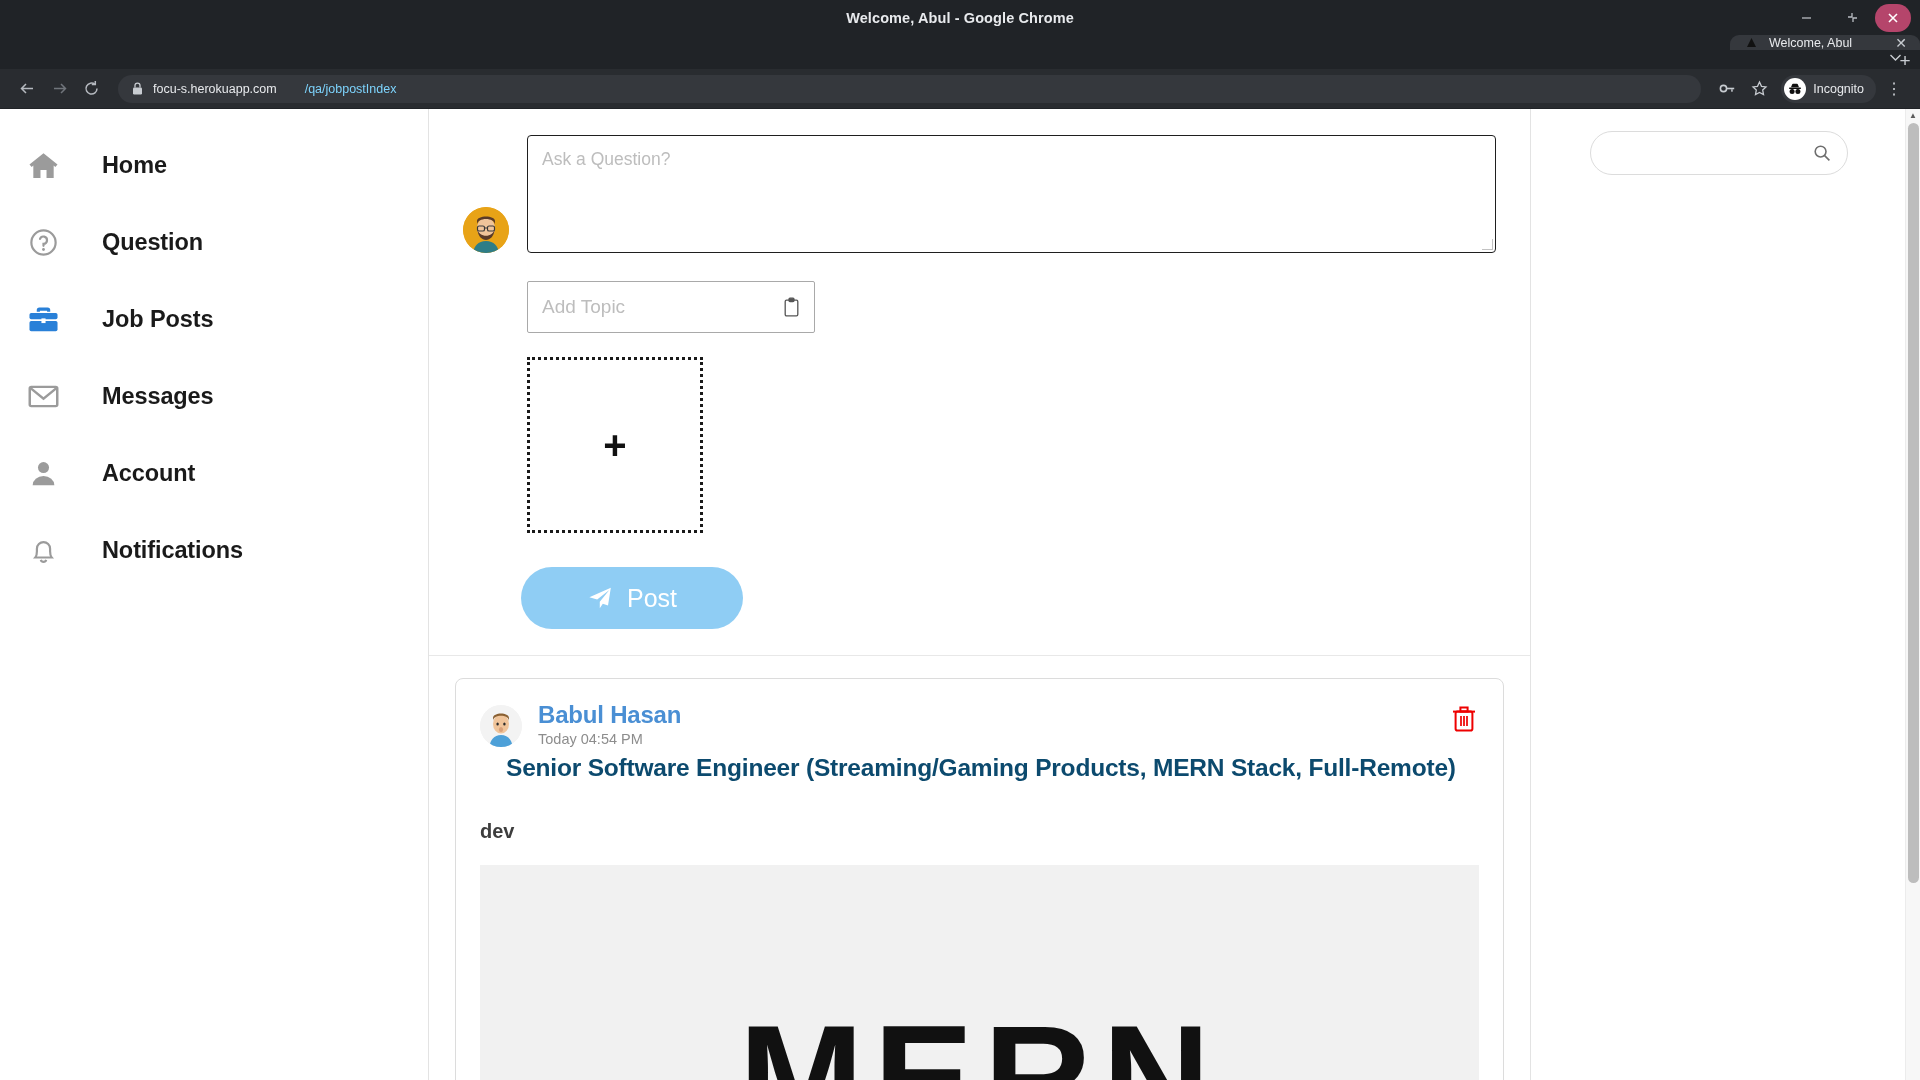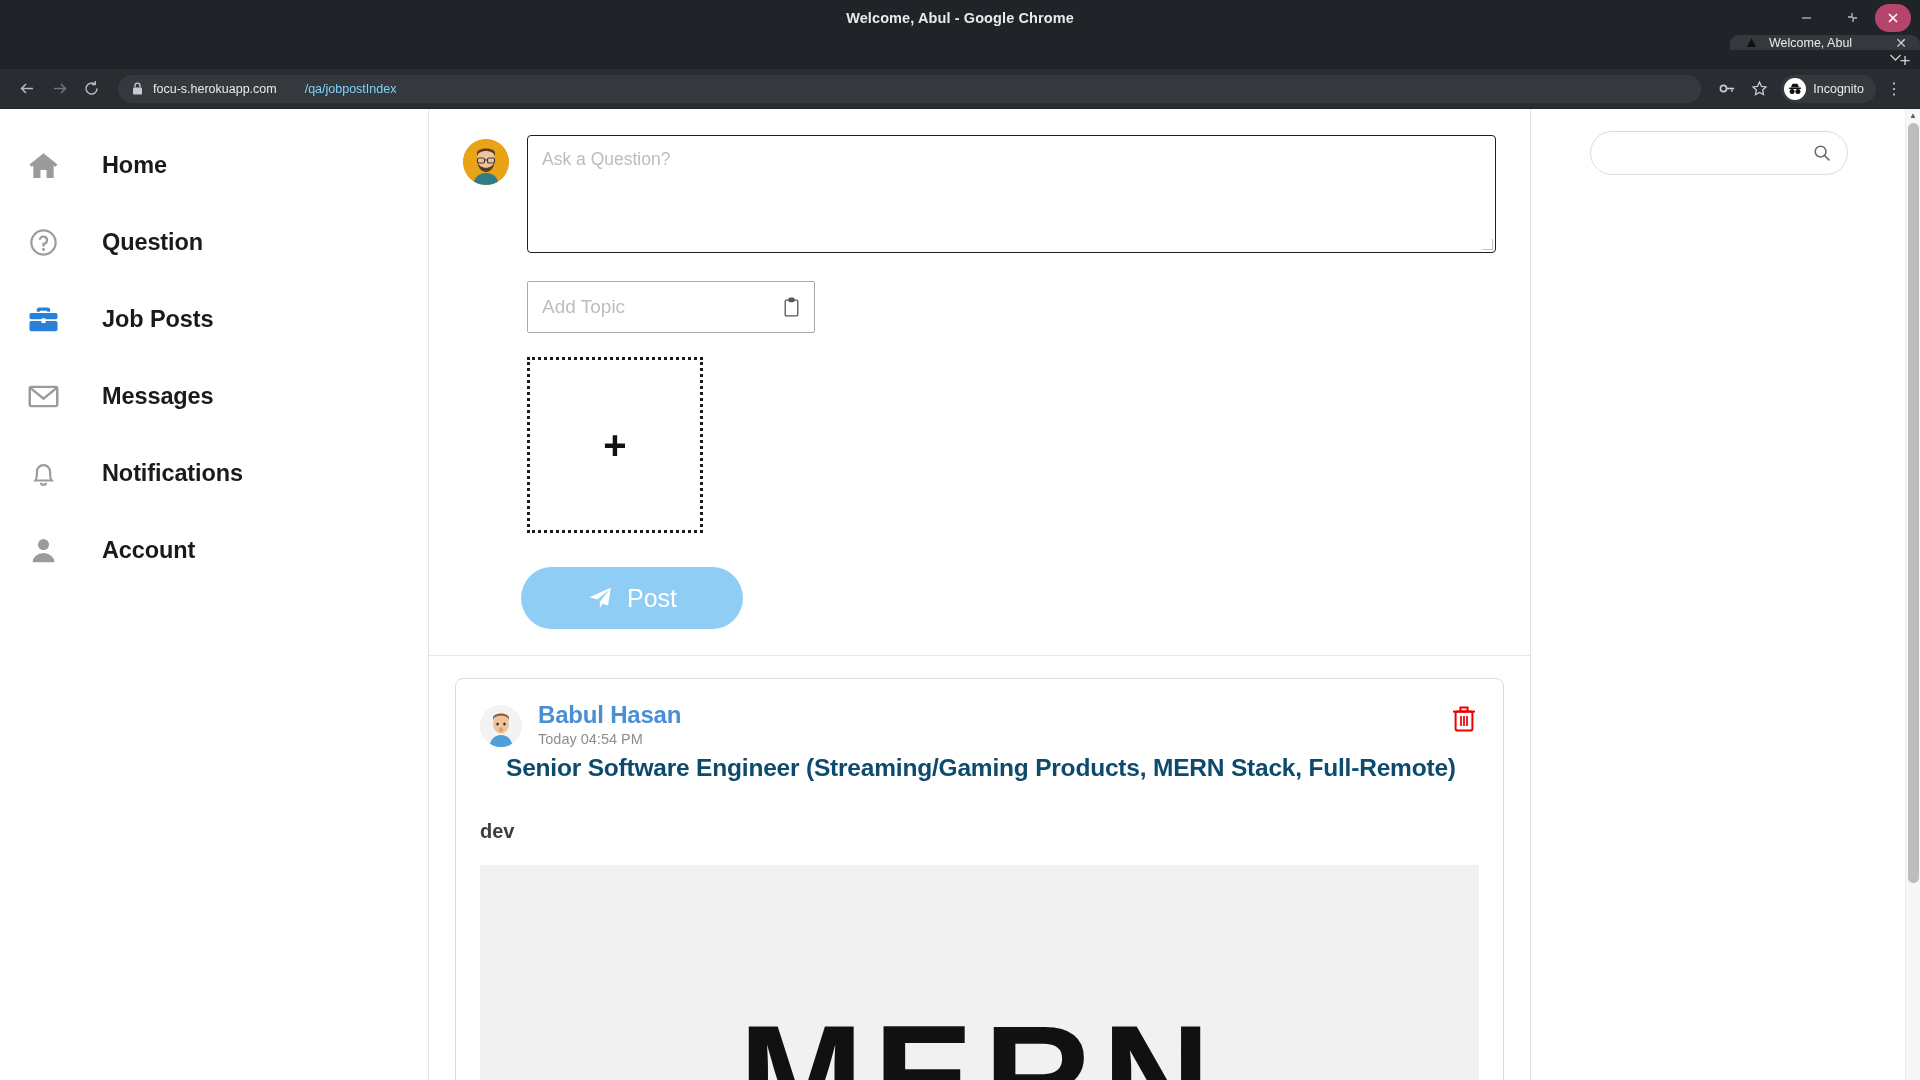--- a/index.html
+++ b/index.html
@@ -116,21 +116,21 @@
   
   .main {
     position: absolute; left: 428px; top: 0; width: 1103px;
     border-left: 1px solid #e3e3e3; border-right: 1px solid #e3e3e3;
     min-height: 971px; background: #fff;
   }
 
   .composer {
     padding: 26px 34px 0 34px; border-bottom: 1px solid #e8e8e8; padding-bottom: 26px;
   }
-  .composer-row { display: flex; gap: 18px; align-items: flex-start; }
+  .composer-row { display: flex; gap: 18px; align-items: flex-end; }
   .avatar-sm {
     width: 46px; height: 46px; border-radius: 50%; flex: none; margin-top: 4px;
     background: #e8a317; position: relative; overflow: hidden;
   }
   .ask-box {
     flex: 1; height: 118px; border: 1.5px solid #1f1f1f; border-radius: 4px;
     background: #fff; padding: 13px 14px; position: relative;
   }
   .ask-box .ph { color: #bdbdbd; font-size: 17.5px; }
   .ask-resize {
@@ -360,36 +360,36 @@
             <svg width="33" height="33" viewBox="0 0 24 24" fill="none" stroke="currentColor" stroke-width="1.8">
               <rect x="2" y="5" width="20" height="14" rx="1.1"></rect>
               <path d="M2.6 5.9 L12 13.6 L21.4 5.9"></path>
             </svg>
           </span>
           <span class="side-label">Messages</span>
         </div>
 
         <div class="side-item">
           <span class="side-icon">
+            <svg width="31" height="31" viewBox="0 0 24 24" fill="currentColor">
+              <circle cx="12" cy="7.4" r="4.3"></circle>
+              <path d="M3.6 21 A8.4 7 0 0 1 20.4 21 Z"></path>
+            </svg>
+          </span>
+          <span class="side-label">Account</span>
+        </div>
+
+        <div class="side-item">
+          <span class="side-icon">
             <svg width="31" height="31" viewBox="0 0 24 24" fill="none" stroke="currentColor" stroke-width="1.7">
               <path d="M18.3 17.4 H5.7 C6.9 16 6.9 14.6 6.9 12.6 V10.6 A5.1 5.1 0 0 1 17.1 10.6 V12.6 C17.1 14.6 17.1 16 18.3 17.4 Z"></path>
               <path d="M9.9 19.2 A2.2 2.2 0 0 0 14.1 19.2"></path>
             </svg>
           </span>
           <span class="side-label">Notifications</span>
-        </div>
-
-        <div class="side-item">
-          <span class="side-icon">
-            <svg width="31" height="31" viewBox="0 0 24 24" fill="currentColor">
-              <circle cx="12" cy="7.4" r="4.3"></circle>
-              <path d="M3.6 21 A8.4 7 0 0 1 20.4 21 Z"></path>
-            </svg>
-          </span>
-          <span class="side-label">Account</span>
         </div>
 
 
       </nav>
 
       <main class="main">
 
         <section class="composer">
           <div class="composer-row">
             <div class="avatar-sm">

